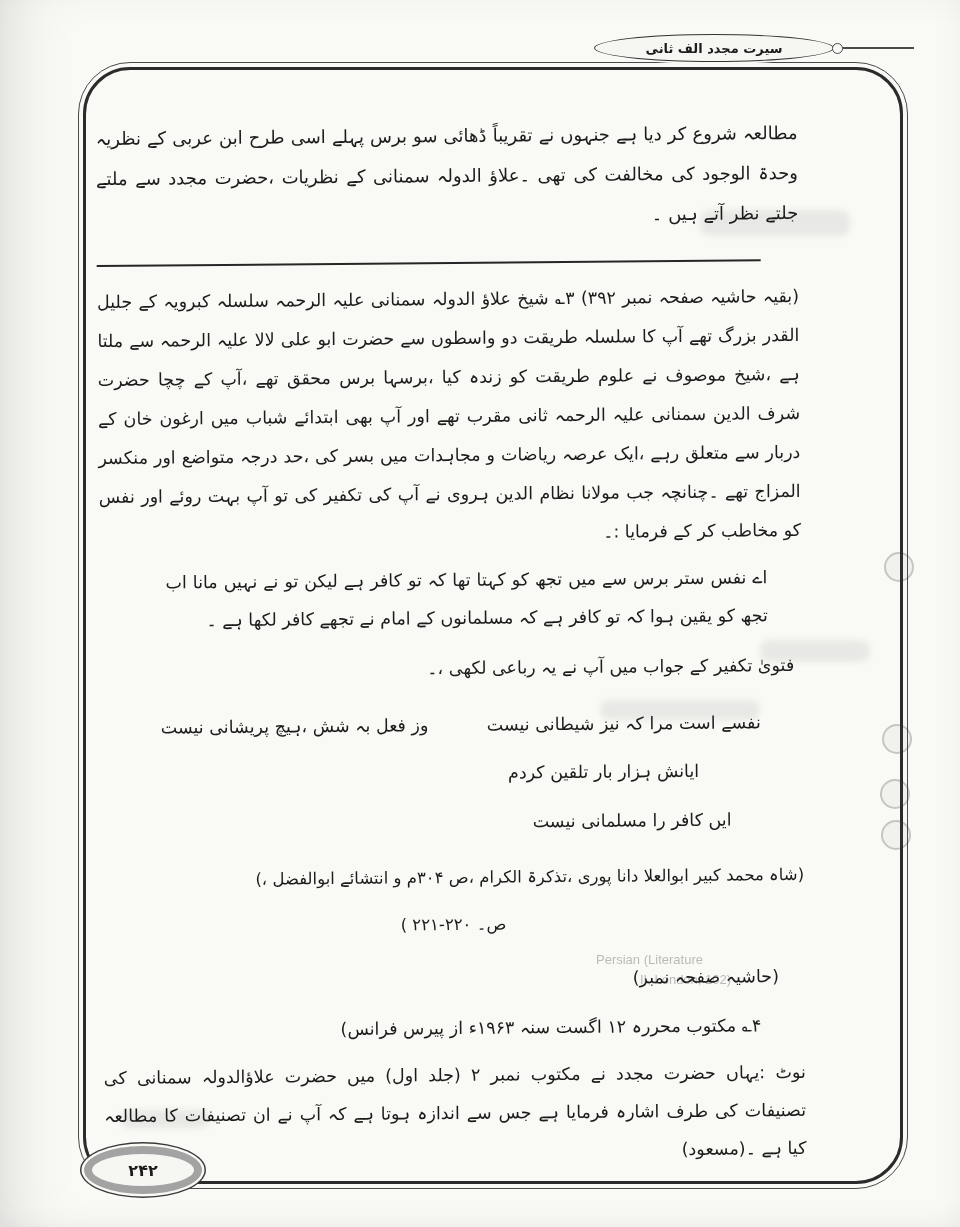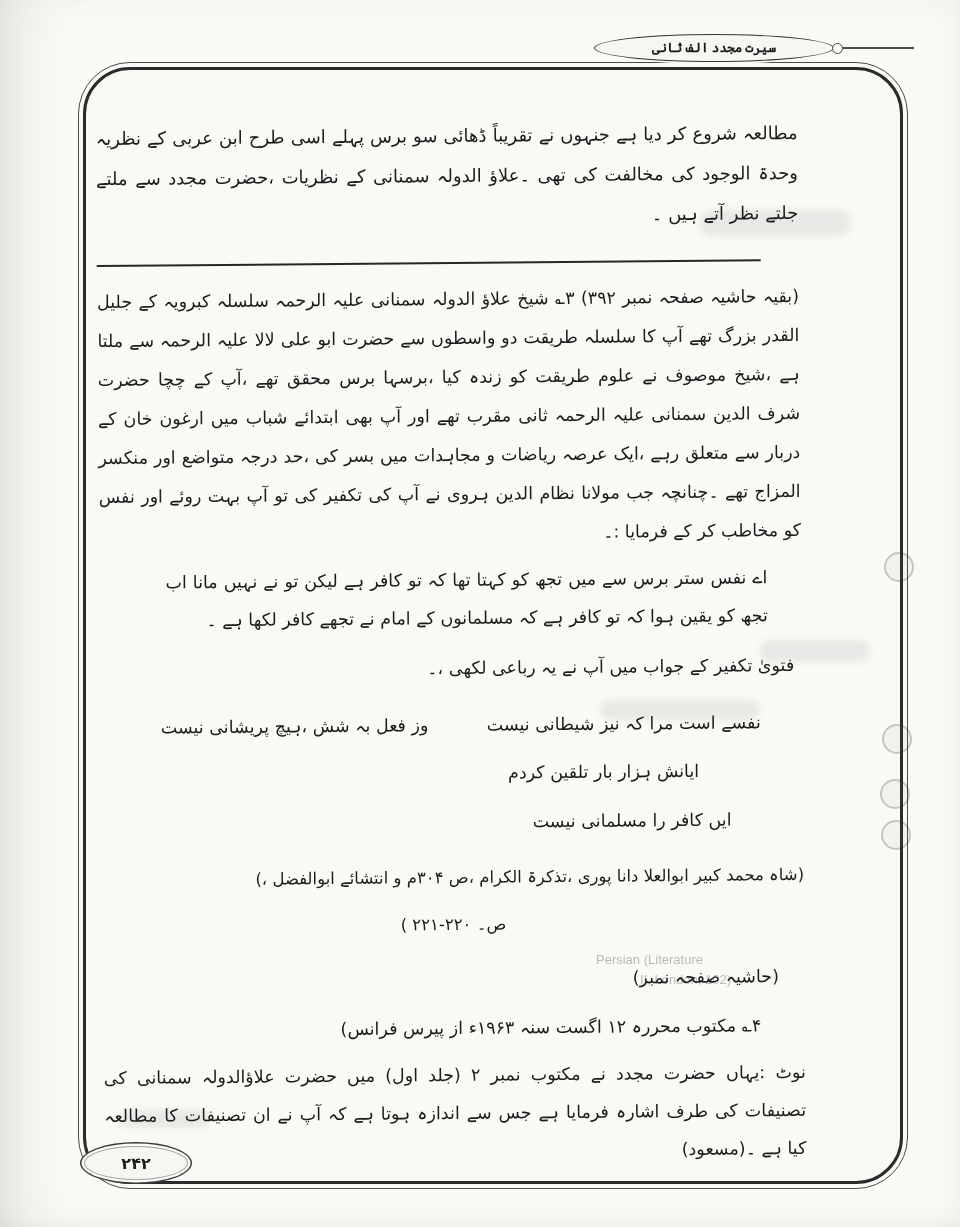--- a/index.html
+++ b/index.html
@@ -73,28 +73,27 @@
     border-radius: 50%;
     background: #f6f6f3;
     box-shadow: 0 0 0 2px #f9f9f6;
     display: flex;
     align-items: center;
     justify-content: center;
     font-size: 13px;
     font-weight: bold;
     letter-spacing: 0.5px;
     direction: rtl;
-    font-family: Liberation Serif, serif;
   }
   
   .pagenum-cartouche {
     position: absolute;
     left: 84px; top: 1146px;
     width: 102px; height: 32px;
-    border: 1px solid #a3a3a3;
+    border: 8px solid #a3a3a3;
     border-radius: 50%;
     background: #f6f6f3;
     box-shadow: 0 0 0 2.5px #f9f9f6, 0 0 0 4px #3a3a3a;
     display: flex;
     align-items: center;
     justify-content: center;
     font-size: 16px;
     font-weight: bold;
     z-index: 3;
   }

